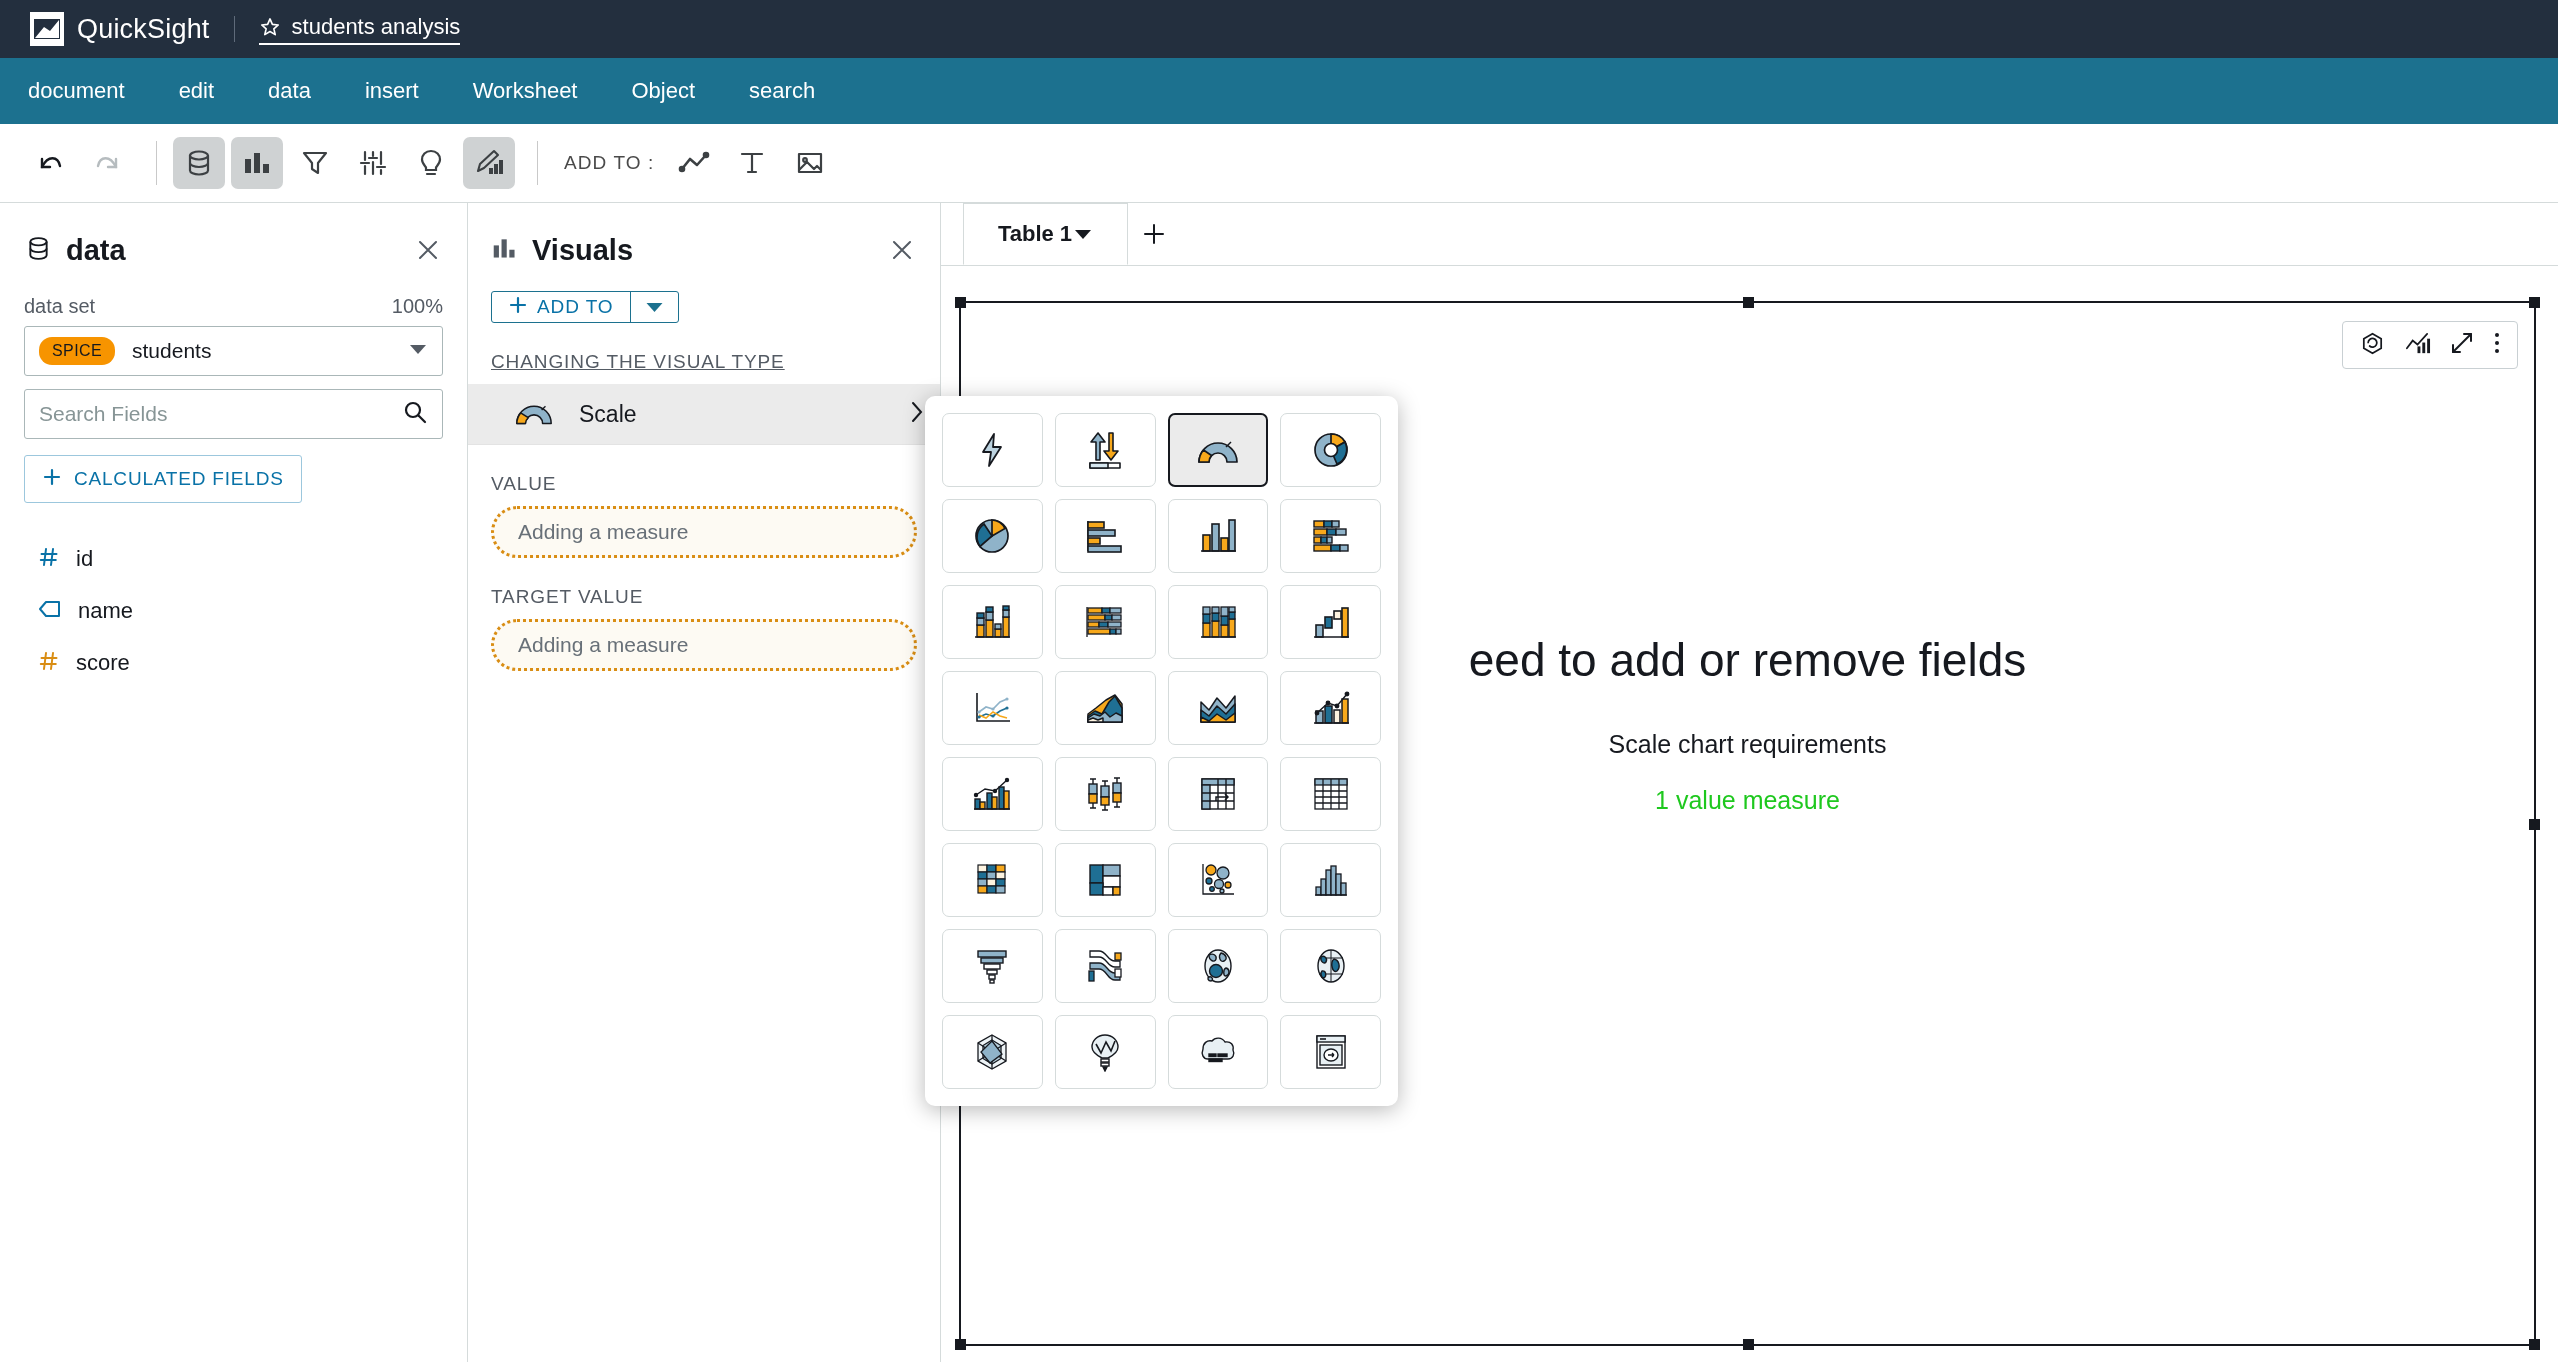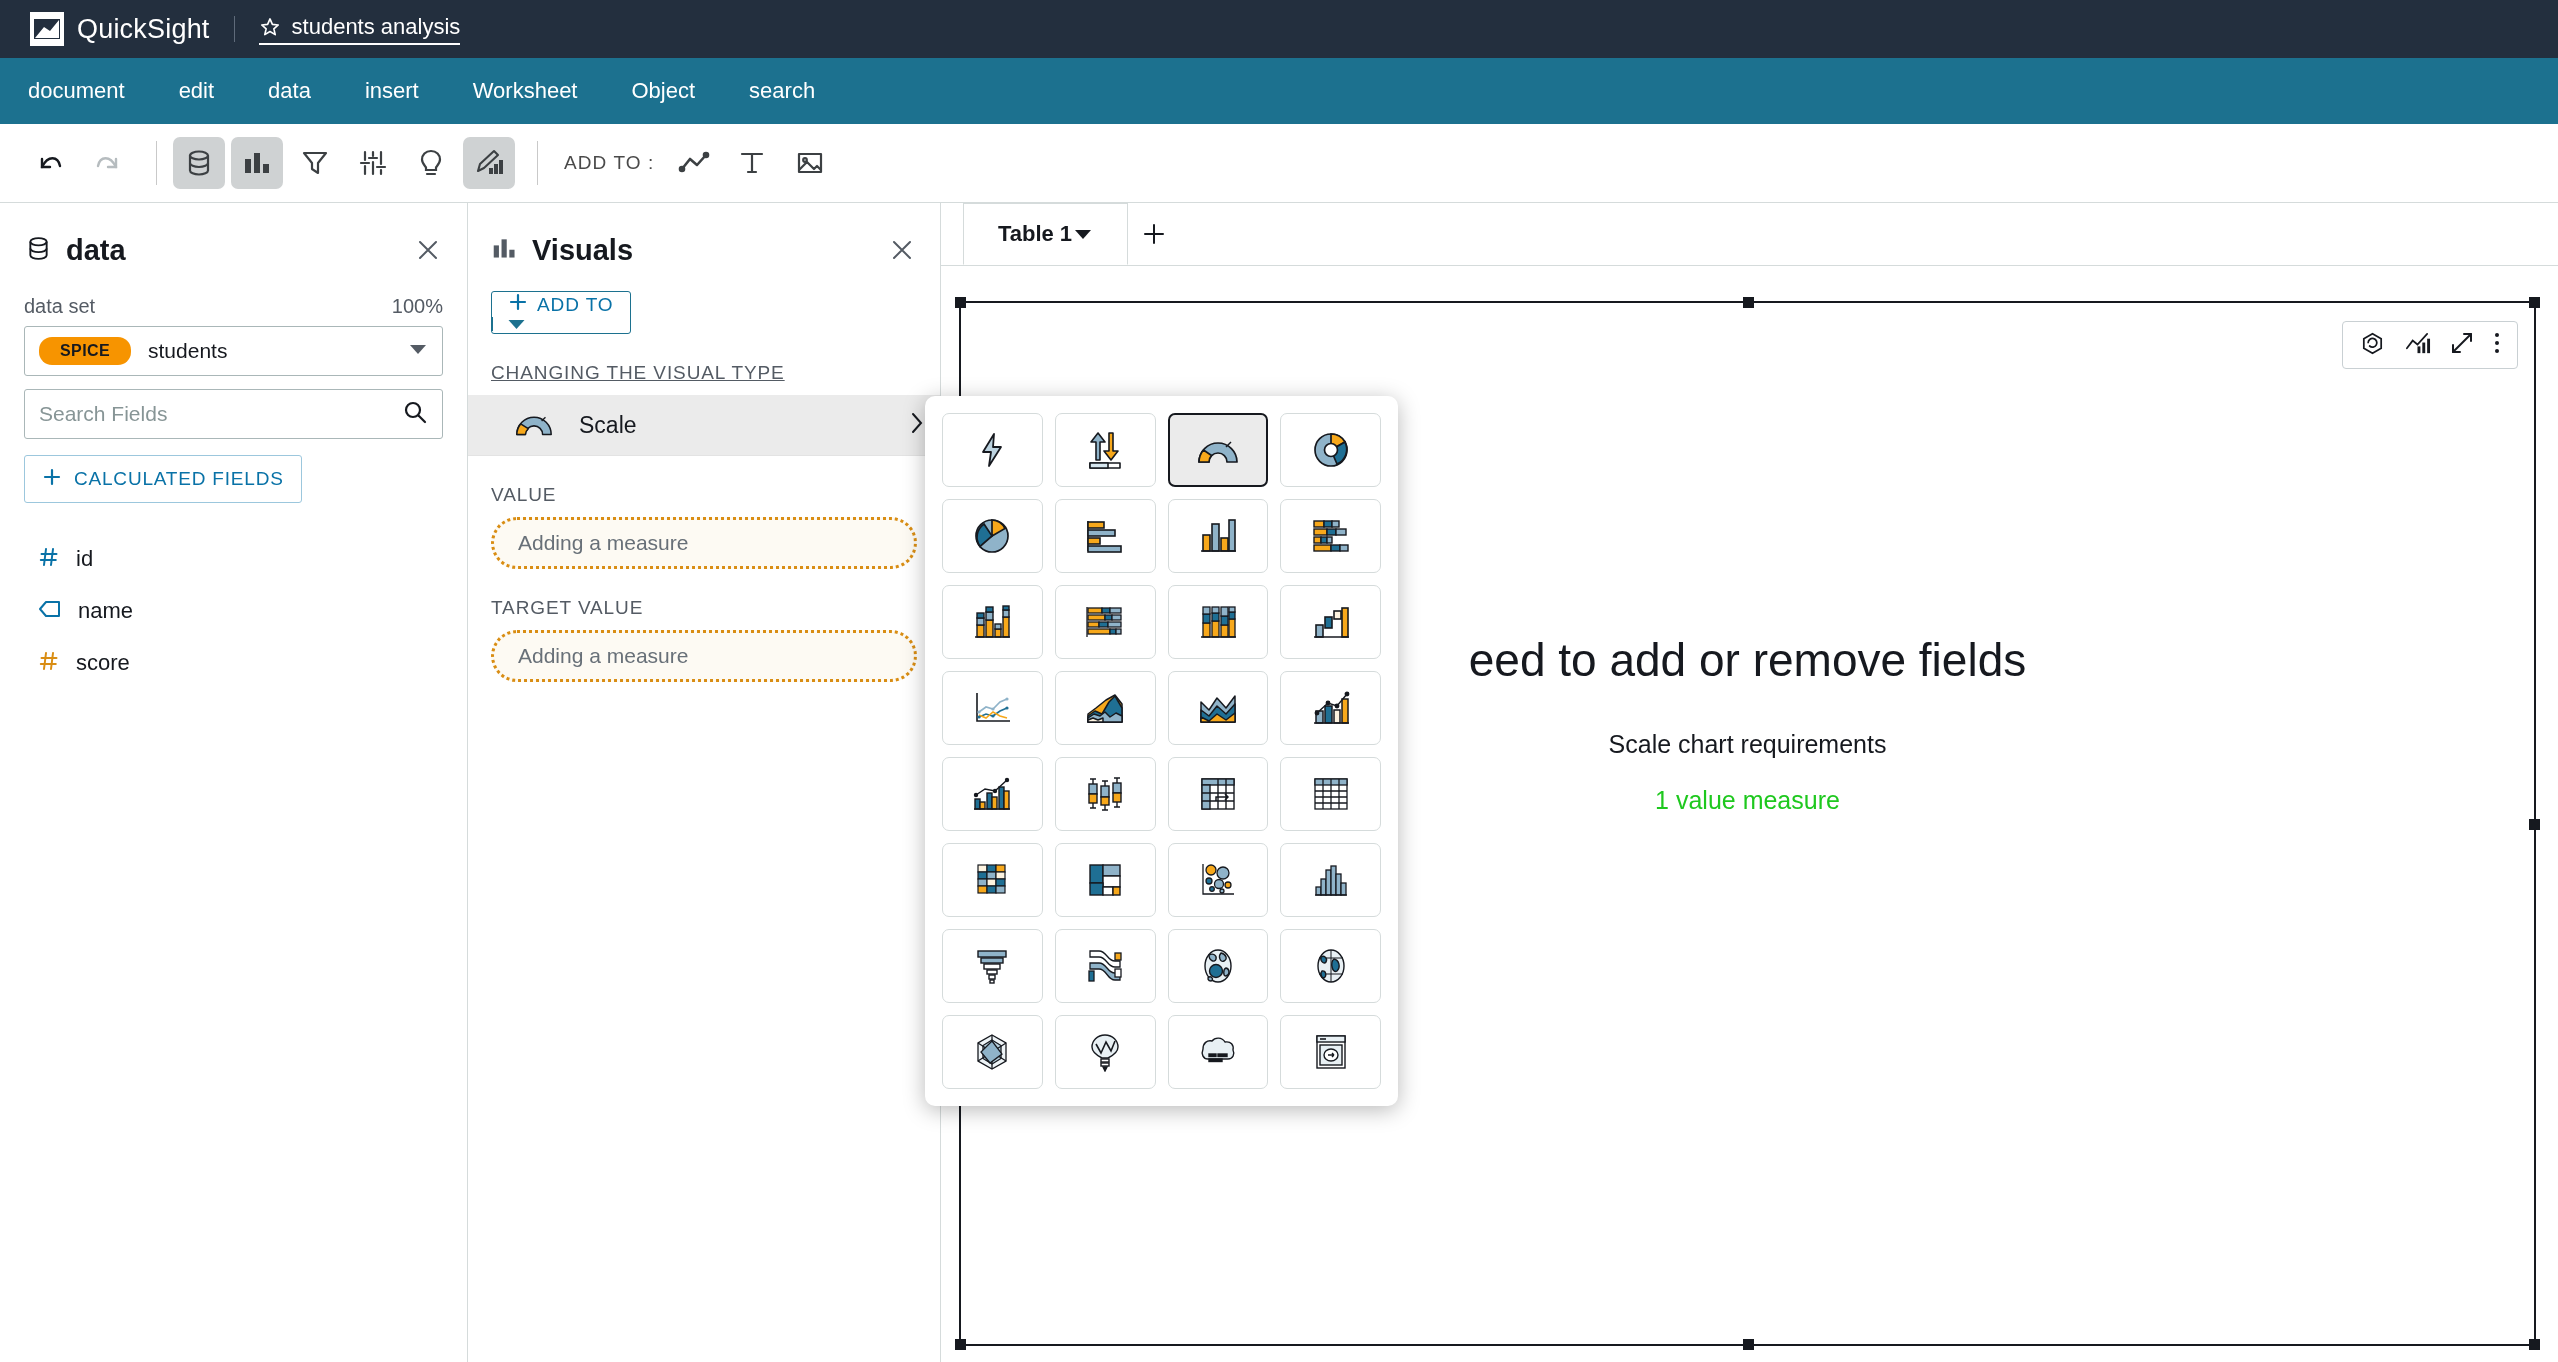--- a/index.html
+++ b/index.html
@@ -60,22 +60,22 @@
   .panel-close { margin-left: auto; width: 30px; height: 30px; }
   .row-between { display: flex; align-items: baseline; justify-content: space-between;
                  margin-top: 22px; }
   .small-label { font-size: 20px; color: #545b64; }
   .pct { font-size: 20px; color: #545b64; }
   .select-box {
     margin-top: 8px; height: 50px; border: 1px solid #aab7b8; border-radius: 3px;
     display: flex; align-items: center; padding: 0 14px; background: #fff;
   }
   .spice-badge {
-    background: #f79400; color: #16191f; font-size: 16px; font-weight: bold;
-    border-radius: 13px; padding: 5px 21px; letter-spacing: .4px;
+    background: #f79400; color: #16191f; font-size: 16px; font-weight: normal;
+    border-radius: 13px; padding: 5px 13px; letter-spacing: .4px;
   }
   .ds-name { font-size: 21px; color: #16191f; margin-left: 17px; }
   .caret-down { margin-left: auto; }
   .search-box {
     margin-top: 13px; height: 50px; border: 1px solid #aab7b8; border-radius: 3px;
     display: flex; align-items: center; padding: 0 14px; background: #fff;
   }
   .search-box input {
     border: 0; outline: 0; font-size: 21px; color: #16191f; flex: 1;
     font-family: "Liberation Sans", sans-serif; background: transparent;
@@ -88,22 +88,22 @@
   }
   .field-list { margin-top: 30px; }
   .field-row { display: flex; align-items: center; height: 52px; gap: 16px; padding-left: 14px; }
   .field-name { font-size: 22px; color: #16191f; text-align: right; }
 
   
   .visuals-panel { width: 473px; background: #fff; border-right: 1px solid #d5dbdb;
                    padding: 24px 23px 0 23px; }
   .vis-head { display: flex; align-items: center; height: 46px; }
   .vis-title { font-size: 29px; font-weight: bold; color: #16191f; margin-left: 13px; }
-  .addto-group { margin-top: 18px; display: inline-flex; height: 43px;
-                 border: 1px solid #1c718f; border-radius: 3px; overflow: hidden; flex-direction: column; }
+  .addto-group { margin-top: 18px; display: inline-flex; height: 32px;
+                 border: 1px solid #1c718f; border-radius: 3px; overflow: hidden; }
   .addto-main { display: flex; align-items: center; gap: 9px; padding: 0 16px;
                 color: #0972a7; font-size: 19px; letter-spacing: .9px; }
   .addto-caret { width: 48px; display: flex; align-items: center; justify-content: center;
                  border-left: 1px solid #1c718f; }
   .section-cap { margin-top: 28px; font-size: 19px; color: #545b64; letter-spacing: .9px; text-decoration: underline; }
   .visual-type-row {
     margin-top: 11px; height: 60px; background: #ebebeb; display: flex; align-items: center;
     padding: 0 14px 0 34px; margin-left: -23px; margin-right: -23px; padding-left: 45px;
   }
   .vt-name { font-size: 23px; color: #16191f; margin-left: 24px; }

